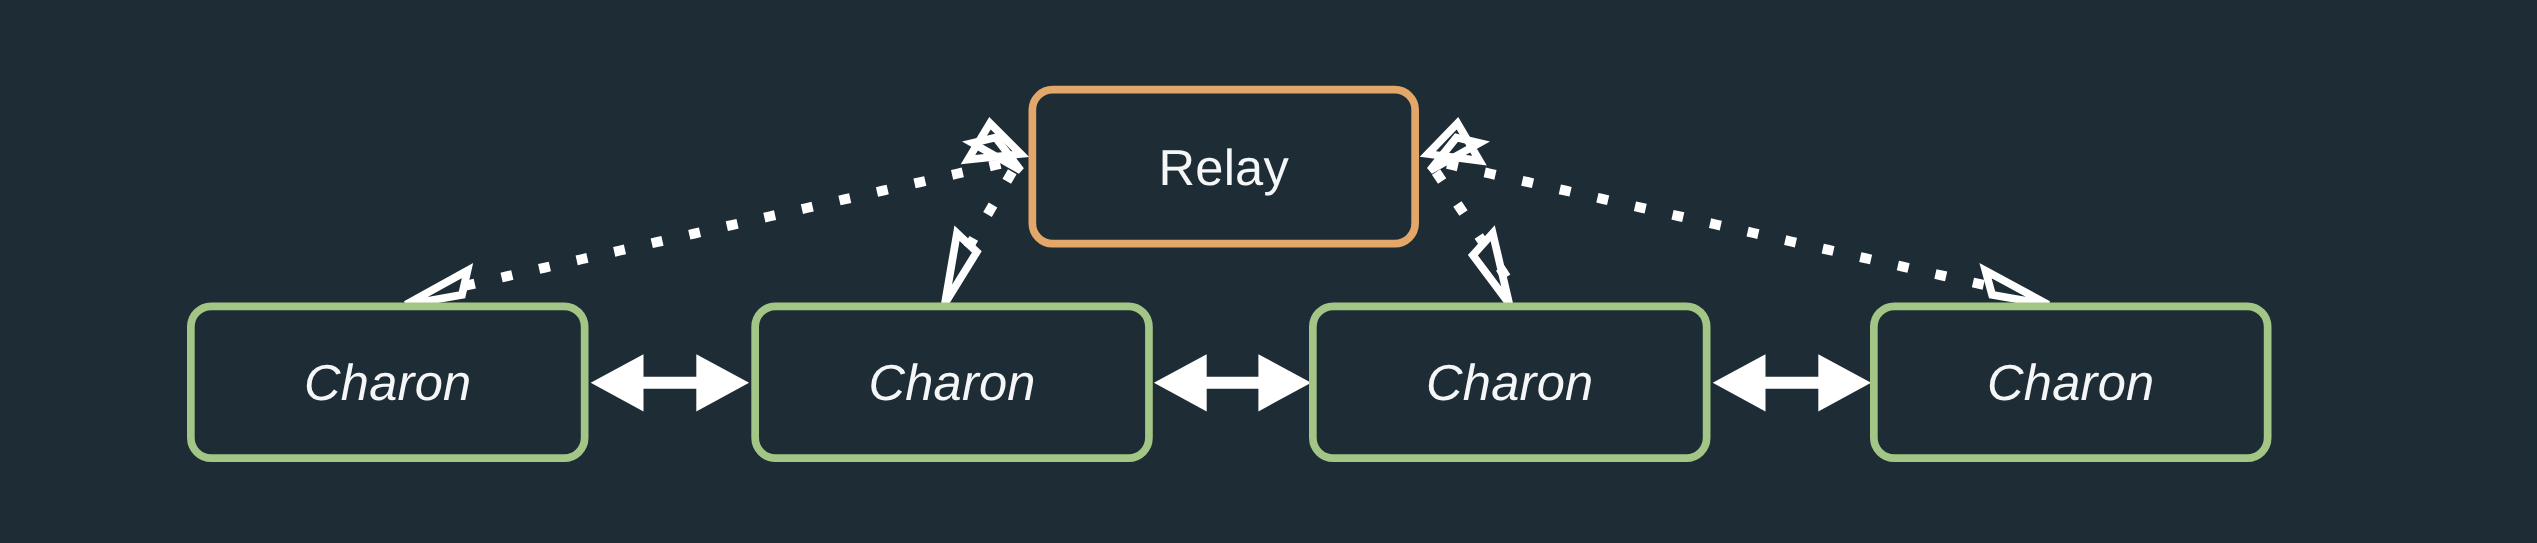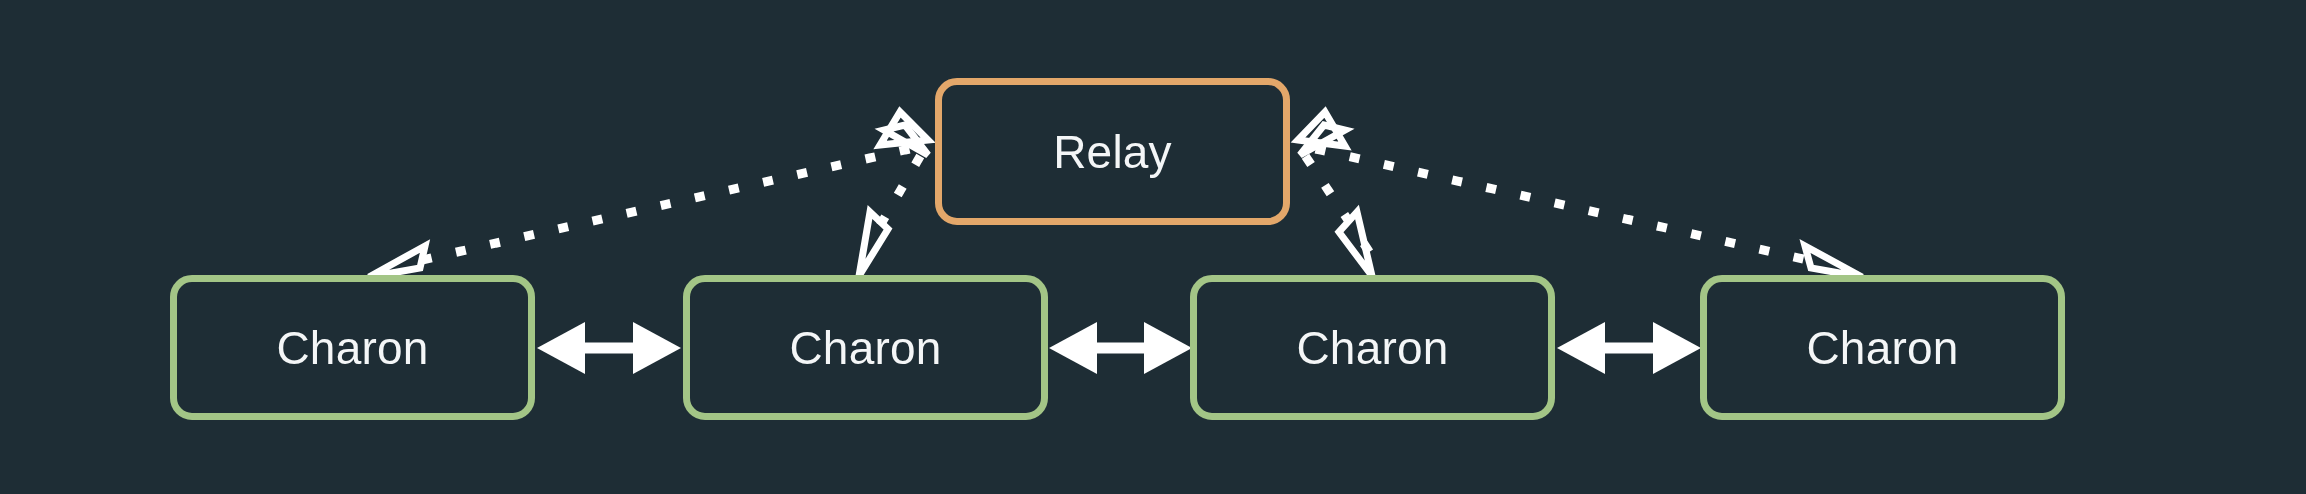--- a/index.html
+++ b/index.html
@@ -35,20 +35,21 @@
     border-style: solid;
     border-width: 7px;
     border-radius: 22px;
     background: #1e2d35;
   }
   .node-relay {
     border-color: #e3a76a;
   }
   .node-charon {
     border-color: #a3c586;
+    font-style: italic;
   }
   .node-label {
     color: #f4f6f7;
     font-size: 46px;
     font-weight: 400;
     letter-spacing: 0.2px;
     line-height: 1;
     white-space: nowrap;
     font-family: "Liberation Sans", sans-serif;
   }

